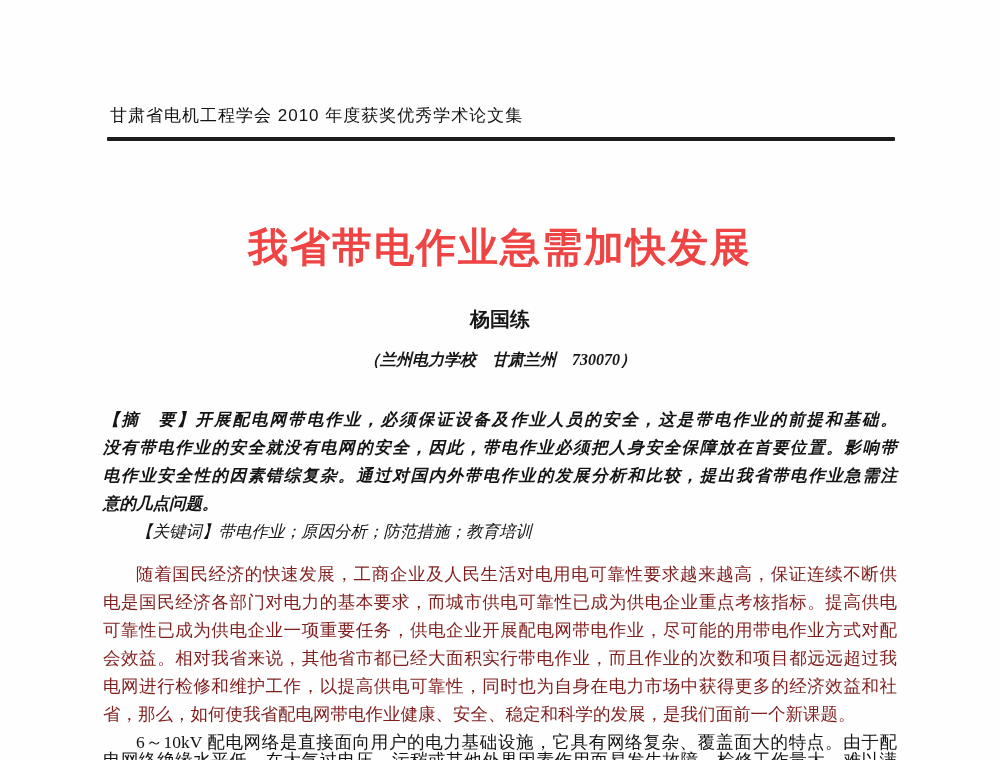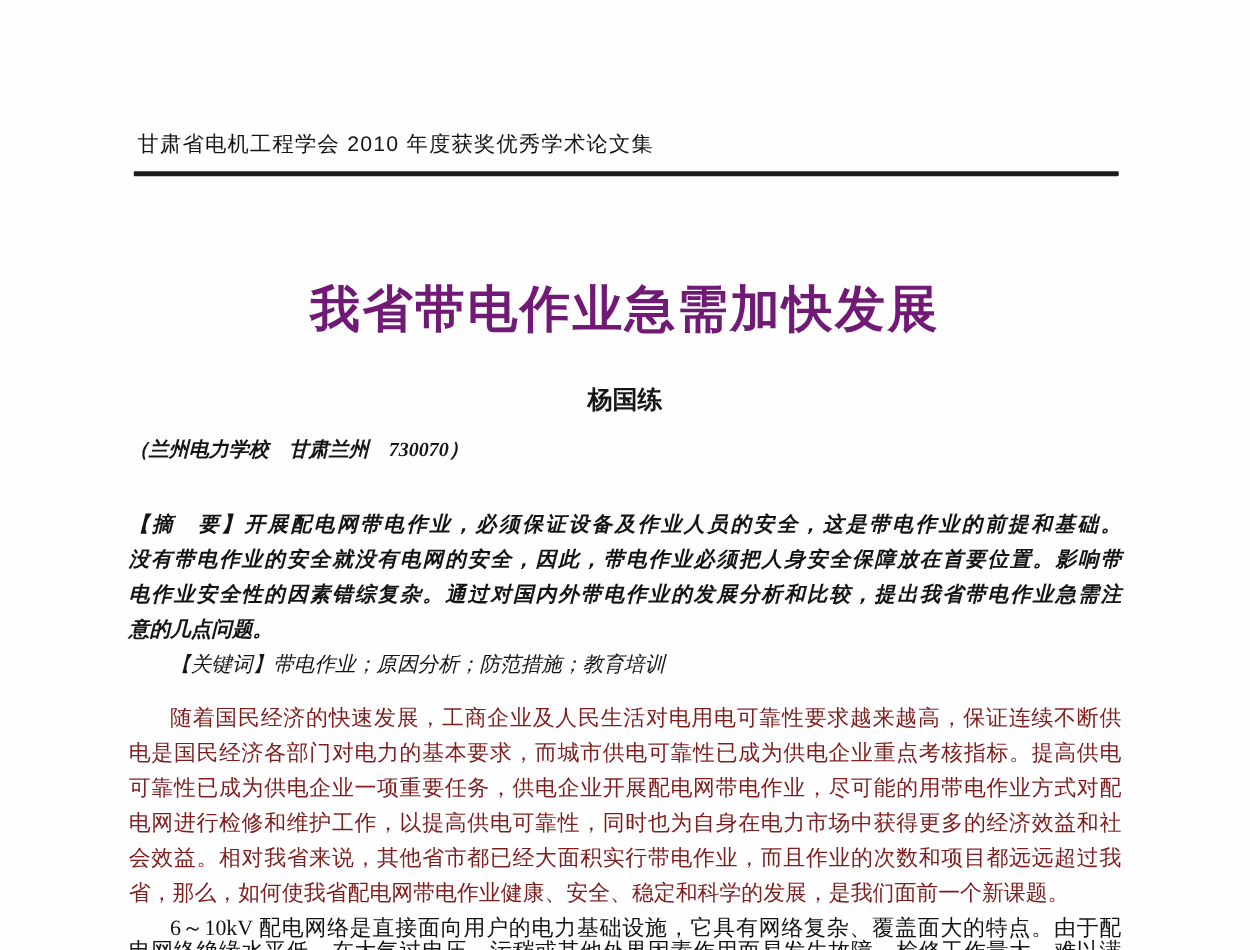--- a/index.html
+++ b/index.html
@@ -40,37 +40,38 @@
   .paper-title {
     position: absolute;
     left: 103px;
     top: 220px;
     width: 794px;
     text-align: center;
     font-family: "Liberation Serif", serif;
     font-weight: bold;
     font-size: 40px;
     letter-spacing: 2px;
-    color: #701a75;
+    color: #ef4444;
   }
   .author {
     position: absolute;
     left: 103px;
     top: 306px;
     width: 794px;
     text-align: center;
     font-size: 20px;
     font-weight: bold;
     color: #161616;
   }
   .affiliation {
     position: absolute;
     left: 103px;
     top: 350px;
     width: 794px;
+    text-align: center;
     font-style: italic;
     font-weight: bold;
     font-size: 16px;
     color: #161616;
   }
   
   .abstract-block {
     position: absolute;
     left: 103px;
     top: 406px;
@@ -150,22 +151,22 @@
     <div class="t-line">电作业安全性的因素错综复杂。通过对国内外带电作业的发展分析和比较，提出我省带电作业急需注</div>
     <div class="t-line-last">意的几点问题。</div>
   </div>
 
   <div class="keywords-line">【关键词】带电作业；原因分析；防范措施；教育培训</div>
 
   <div class="body-block-1">
     <div class="t-line indent">随着国民经济的快速发展，工商企业及人民生活对电用电可靠性要求越来越高，保证连续不断供</div>
     <div class="t-line">电是国民经济各部门对电力的基本要求，而城市供电可靠性已成为供电企业重点考核指标。提高供电</div>
     <div class="t-line">可靠性已成为供电企业一项重要任务，供电企业开展配电网带电作业，尽可能的用带电作业方式对配</div>
+    <div class="t-line">会效益。相对我省来说，其他省市都已经大面积实行带电作业，而且作业的次数和项目都远远超过我</div>
     <div class="t-line">电网进行检修和维护工作，以提高供电可靠性，同时也为自身在电力市场中获得更多的经济效益和社</div>
-    <div class="t-line">会效益。相对我省来说，其他省市都已经大面积实行带电作业，而且作业的次数和项目都远远超过我</div>
     <div class="t-line-last">省，那么，如何使我省配电网带电作业健康、安全、稳定和科学的发展，是我们面前一个新课题。</div>
   </div>
 
   <div class="body-block-2">
     <div class="t-line indent">6～10kV 配电网络是直接面向用户的电力基础设施，它具有网络复杂、覆盖面大的特点。由于配</div>
     <div class="t-line line-clipped">电网络绝缘水平低，在大气过电压、污秽或其他外界因素作用而易发生故障，检修工作量大，难以满</div>
   </div>
 
 </div>
 

